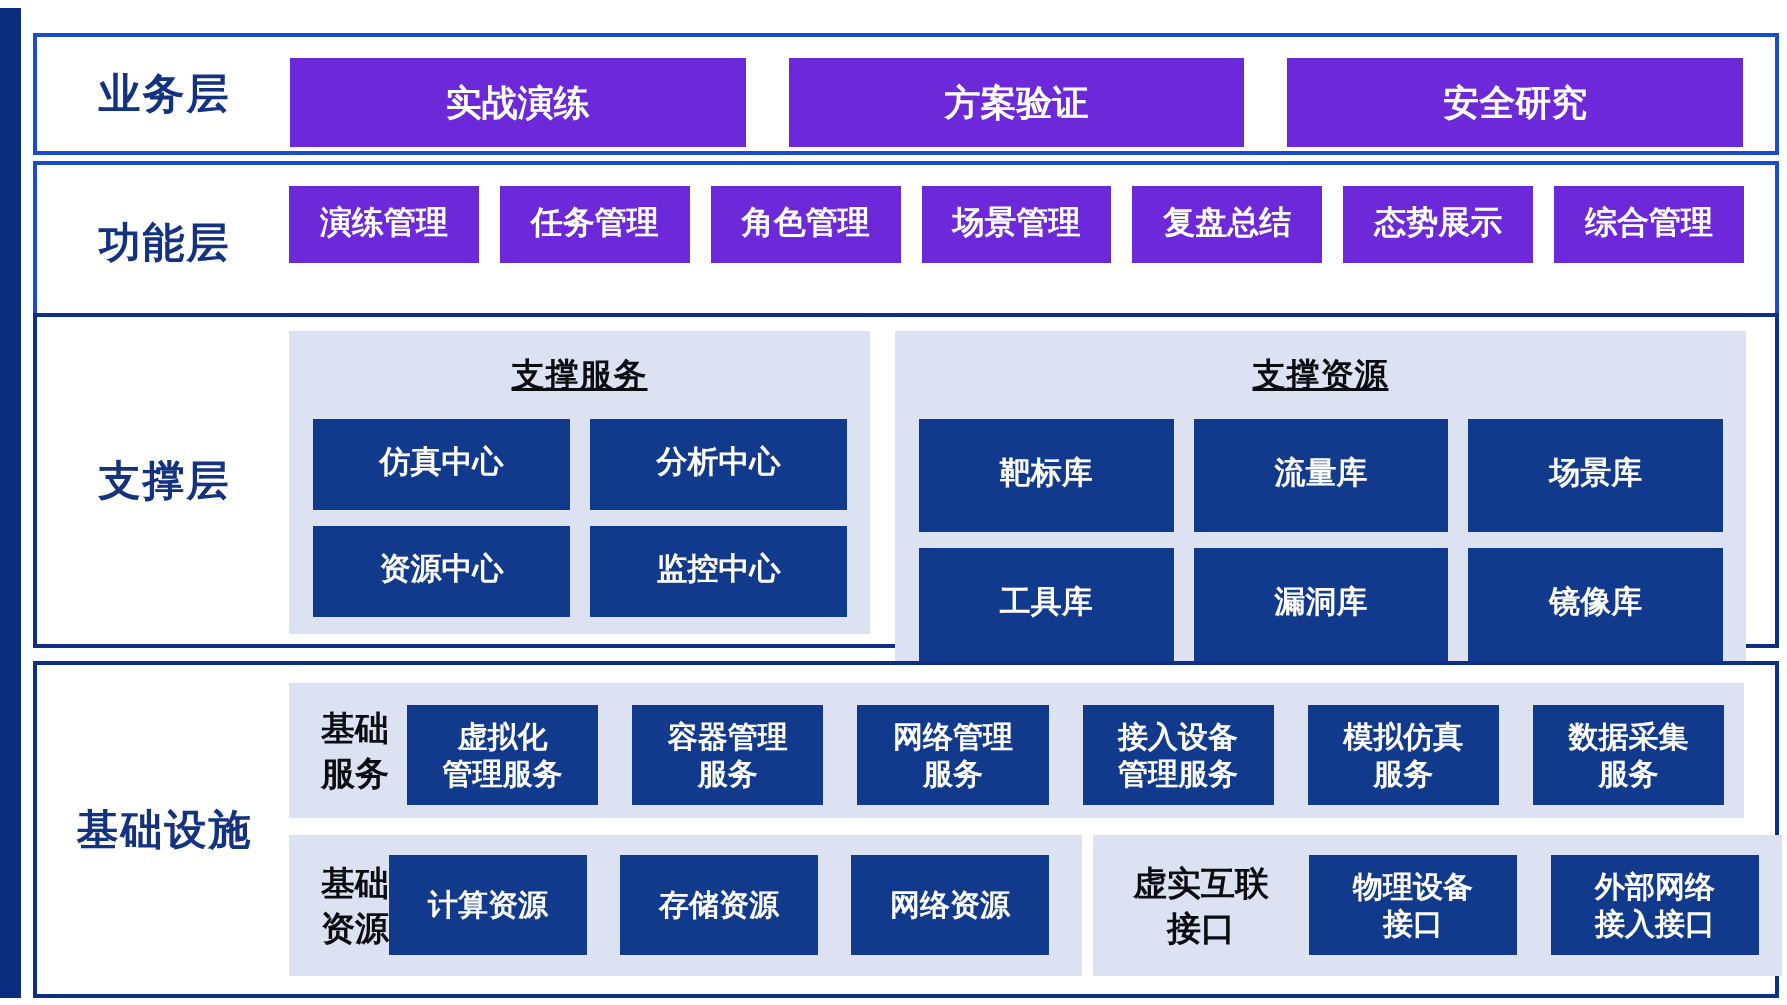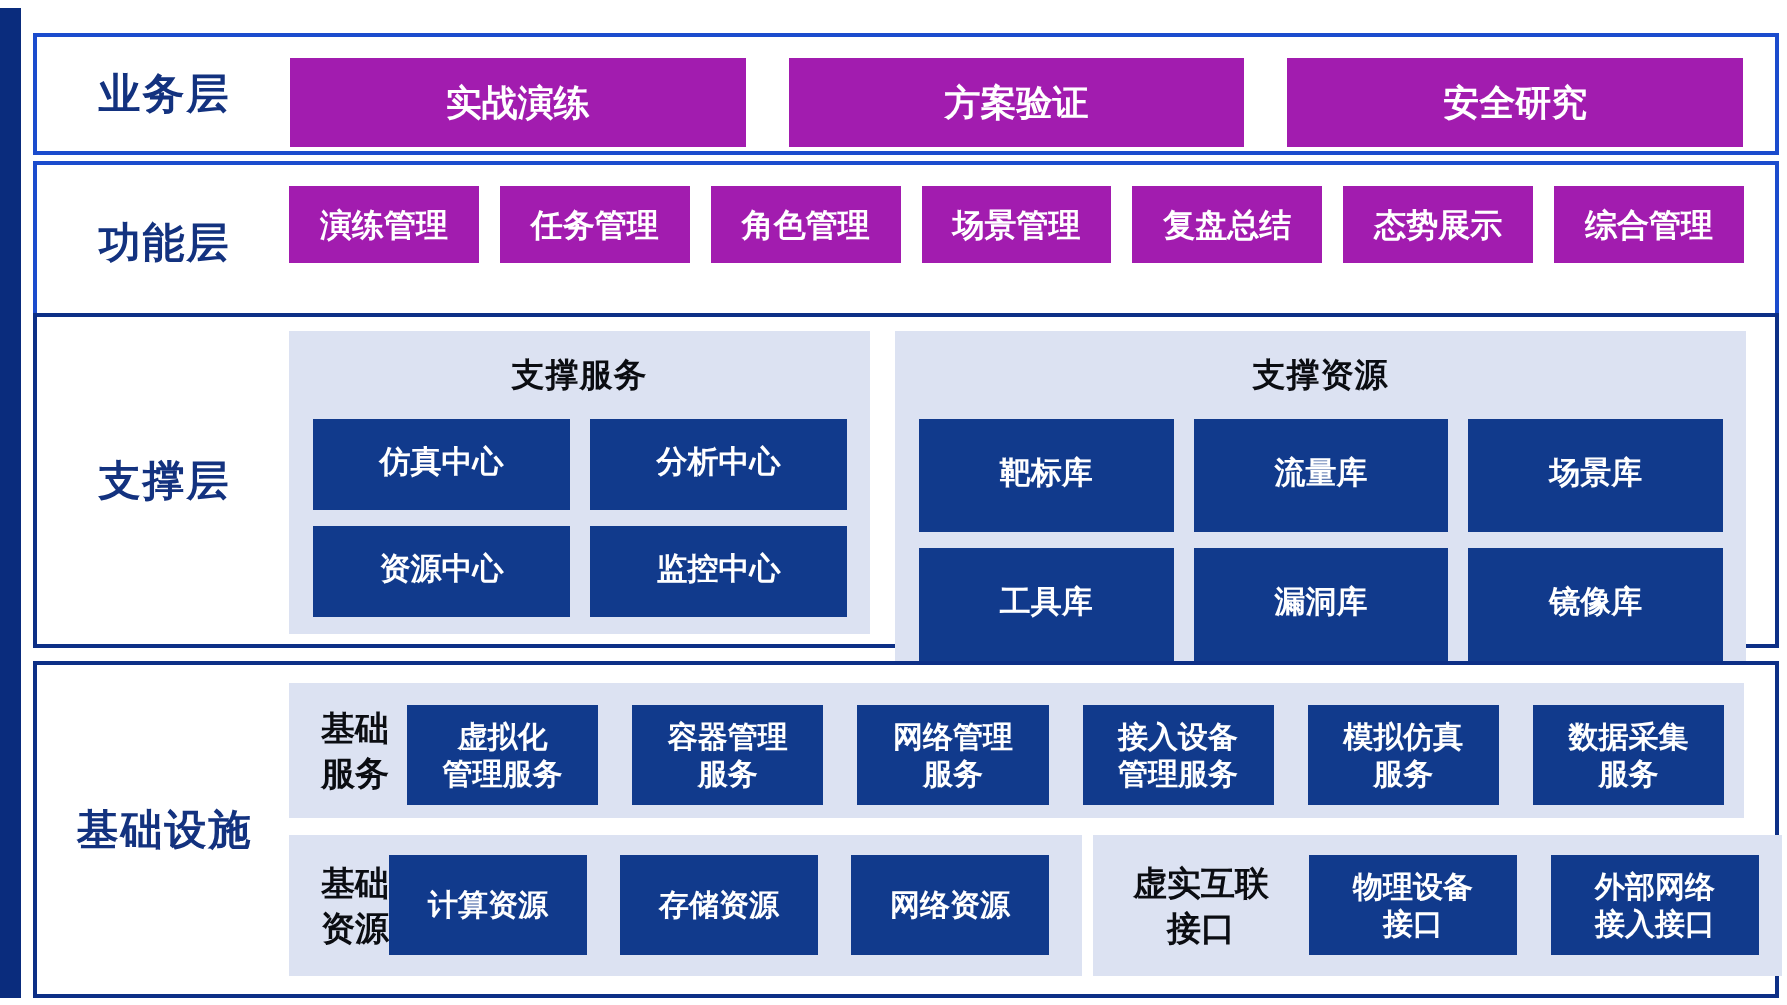--- a/index.html
+++ b/index.html
@@ -9,36 +9,36 @@
   }
   .leftbar {
     position:absolute; left:0; top:8px; width:21px; height:990px;
     background:#0a2c7d;
   }
   .section {
     position:absolute; left:33px; width:1746px; background:#ffffff;
     box-sizing:border-box;
   }
   .s1 { top:8px;   height:122px; border:4px solid #1b4ccd;margin-top:25px; }
-  .s2 { top:161px; height:164px; border:4px solid #1b4ccd; }
+  .s2 { top:161px; height:164px; border:4px solid #1b4ccd;font-family:Liberation Mono, monospace; }
   .s3 { top:313px; height:335px; border:4px solid #0d2f86; }
   .s4 { top:661px; height:337px; border:4px solid #0d2f86; }
 
   .layer-label {
     position:absolute; left:20px; width:215px; top:0; bottom:0;
     display:flex; align-items:center; justify-content:center;
     font-size:42px; font-weight:bold; color:#13327f; letter-spacing:2px;
   }
 
   .btn {
     display:flex; align-items:center; justify-content:center;
     color:#ffffff; font-weight:bold; text-align:center;
     white-space:pre-line; line-height:1.25;
   }
-  .bright { background:#a21caf; }
+  .bright { background:#6d28d9; }
   .dark   { background:#113a8c; }
 
   
   .biz-row {
     position:absolute; left:253px; right:32px; top:21px; height:89px;
     display:flex; gap:43px;
   }
   .biz-row .btn { flex:1; font-size:36px; }
 
   
@@ -47,21 +47,21 @@
     display:flex; gap:21px;
   }
   .fn-row .btn { flex:1; font-size:32px; }
 
   
   .panel { position:absolute; background:#dce2f2; }
   .p-svc { left:252px; width:581px; top:14px; height:303px; }
   .p-res { left:858px; width:851px; top:14px; height:347px; }
   .panel-title {
     height:88px; display:flex; align-items:center; justify-content:center;
-    font-size:33px; font-weight:bold; color:#0b0d12; letter-spacing:1px;
+    font-size:33px; font-weight:bold; color:#0b0d12; letter-spacing:1px;text-decoration:underline;
   }
   .panel-grid {
     position:absolute; left:24px; right:23px; top:88px; bottom:17px;
     display:flex; flex-direction:column; gap:16px;font-family:Liberation Mono, monospace;
   }
   .panel-grid .prow { flex:1; display:flex; gap:20px; }
   .panel-grid .btn { flex:1; font-size:31px; }
 
   
   .p-base-svc { left:252px; width:1455px; top:18px;  height:135px; }

